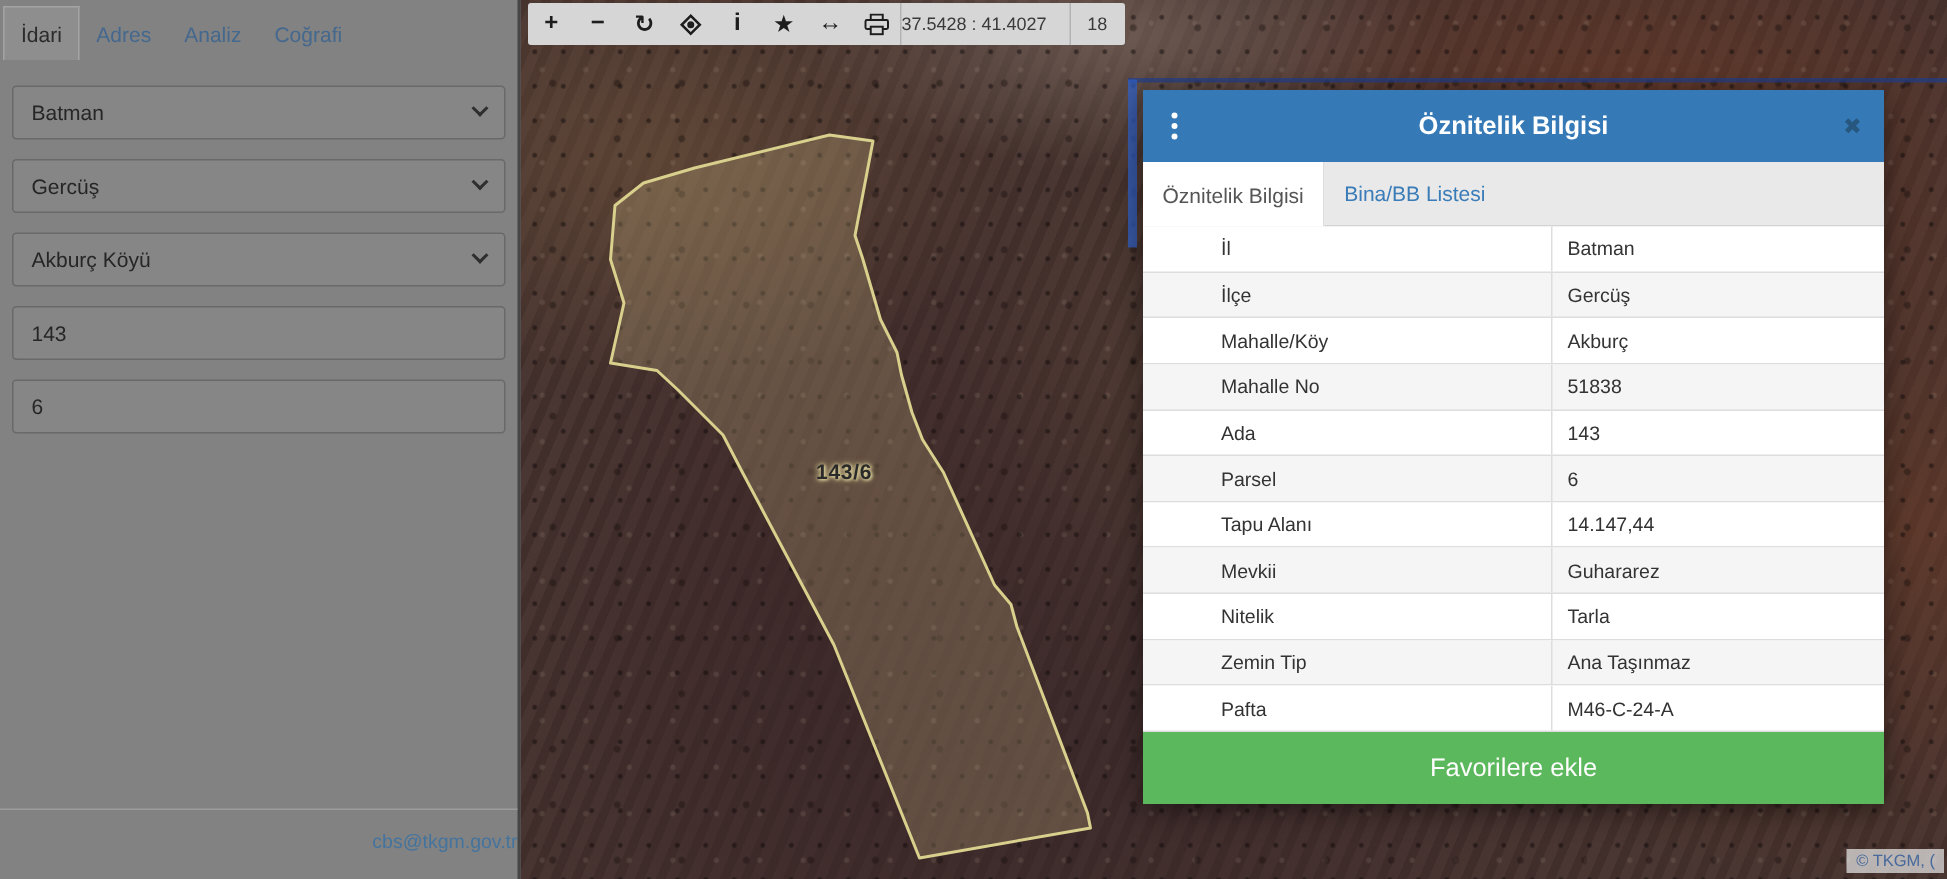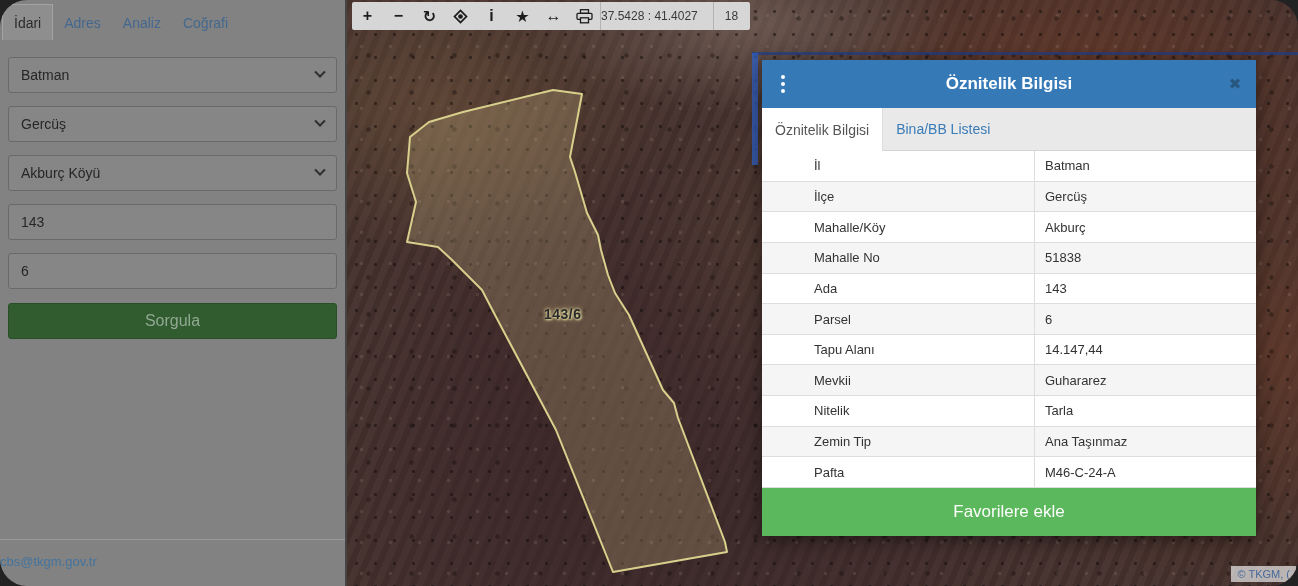--- a/index.html
+++ b/index.html
@@ -1,21 +1,20 @@
 <!DOCTYPE html>
 <html><head>
 <meta charset="utf-8">
 <style>
   * { box-sizing: border-box; }
   html,body { margin:0; padding:0; background:#222; }
   .screen {
     position:relative; width:1298px; height:586px; overflow:hidden;
     font-family:"Liberation Sans","DejaVu Sans",sans-serif;
     background:#3c2b2b;
-    border-radius:27px;
   }
 
   
   .sidebar {
     position:absolute; left:0; top:0; width:347px; height:586px;
     background:#828282; border-right:2px solid #454545; z-index:3;
   }
   .side-tabs { height:40px; display:flex; align-items:flex-end; padding-left:2px; }
   .side-tab {
     font-size:14px; color:#44688e; padding:10px 11px 9px; cursor:pointer; white-space:nowrap;
@@ -37,21 +36,21 @@
     display:block; width:100%; height:36px; background:#868686; border:1px solid #696969;
     border-radius:3px; padding:0 12px; font-size:14px; color:#262626; margin-bottom:13px;
     font-family:inherit; outline:none;
   }
   .query-btn {
     width:100%; height:36px; background:#305c30; border:1px solid #294f29; border-radius:3px;
     color:#92a892; font-size:16px; cursor:pointer; margin-top:1px; font-family:inherit;
   }
   .side-footer {
     position:absolute; left:0; right:0; bottom:0; border-top:1px solid #9b9b9b;
-    padding:12px 0 16px; text-align:left;
+    padding:12px 0 16px; text-align:right;
   }
   .side-footer a { color:#44749e; font-size:13px; text-decoration:none; cursor:pointer; }
 
   
   .map {
     position:absolute; left:347px; top:0; width:951px; height:586px; z-index:1;
     background-color:#46322e;
     background-image:
       radial-gradient(circle, rgba(15,10,10,0.50) 1.2px, transparent 2px),
       radial-gradient(circle, rgba(22,14,12,0.40) 1.8px, transparent 2.8px),
@@ -156,21 +155,20 @@
       <div class="sel">
         <span>Gercüş</span>
         <span class="chev"></span>
       </div>
       <div class="sel">
         <span>Akburç Köyü</span>
         <span class="chev"></span>
       </div>
       <input class="field" type="text" value="143" style="">
       <input class="field" type="text" value="6" style="">
-      <button class="query-btn">Sorgula</button>
     </div>
 
     <div class="side-footer">
       <a>cbs@tkgm.gov.tr</a>
     </div>
   </aside>
 
   <div class="map">
     <div class="vec-h"></div>
     <div class="vec-v"></div>

